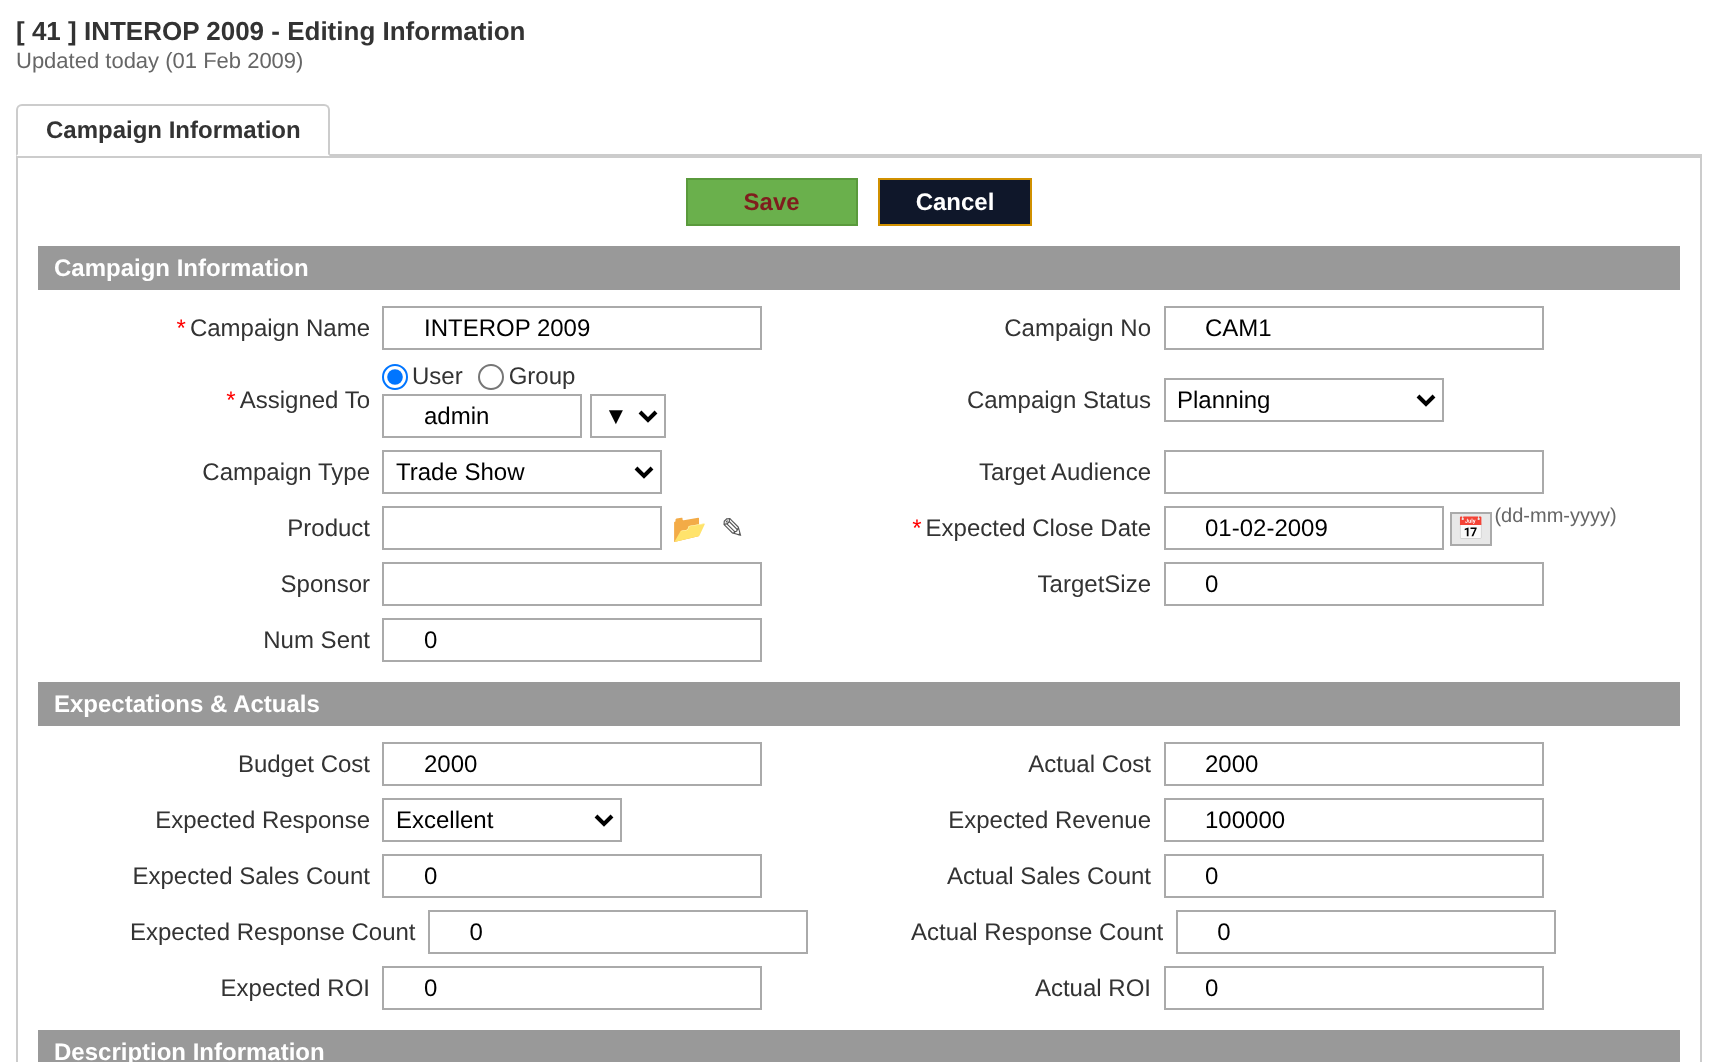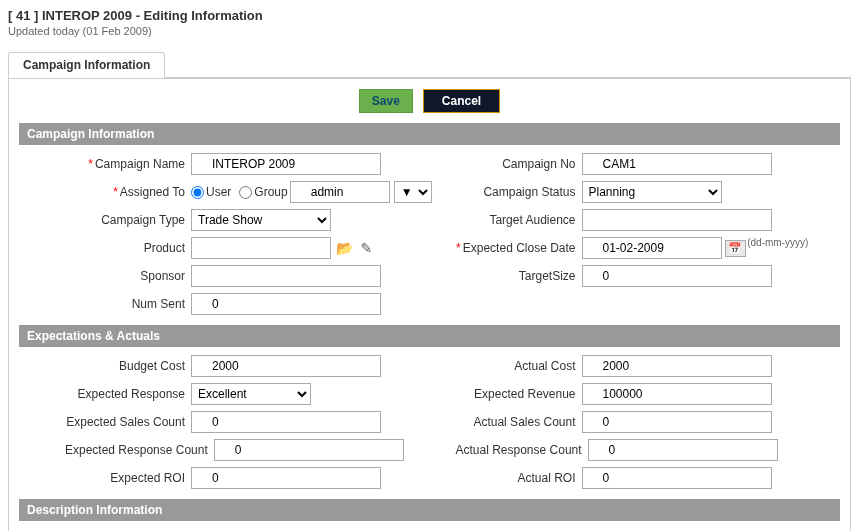--- a/index.html
+++ b/index.html
@@ -52,23 +52,23 @@
       padding: 10px;
     }
     .btn-row {
       display: flex;
       justify-content: center;
       gap: 10px;
       margin-bottom: 10px;
     }
     .btn-save {
       background: #6ab04c;
-      color: #0c4a6e;
+      color: #7f1d1d;
       border: 1px solid #5a9a3c;
-      padding: 4px 12px;
+      padding: 4px 28px;
       cursor: pointer;
       font-size: 12px;
       font-weight: bold;
     }
     .btn-cancel {
       background: #0f172a;
       color: #fff;
       border: 1px solid #d09000;
       padding: 4px 18px;
       cursor: pointer;
@@ -126,20 +126,21 @@
       font-size: 12px;
     }
     .radio-label {
       display: flex;
       align-items: center;
       gap: 2px;
       cursor: pointer;
     }
     .assigned-group {
       display: flex;
+      flex-direction: column;
       gap: 2px;
     }
     .select-dropdown {
       border: 1px solid #aaa;
       padding: 2px 2px;
       font-size: 12px;
       height: 22px;
       background: #fff;
     }
     .date-hint {

